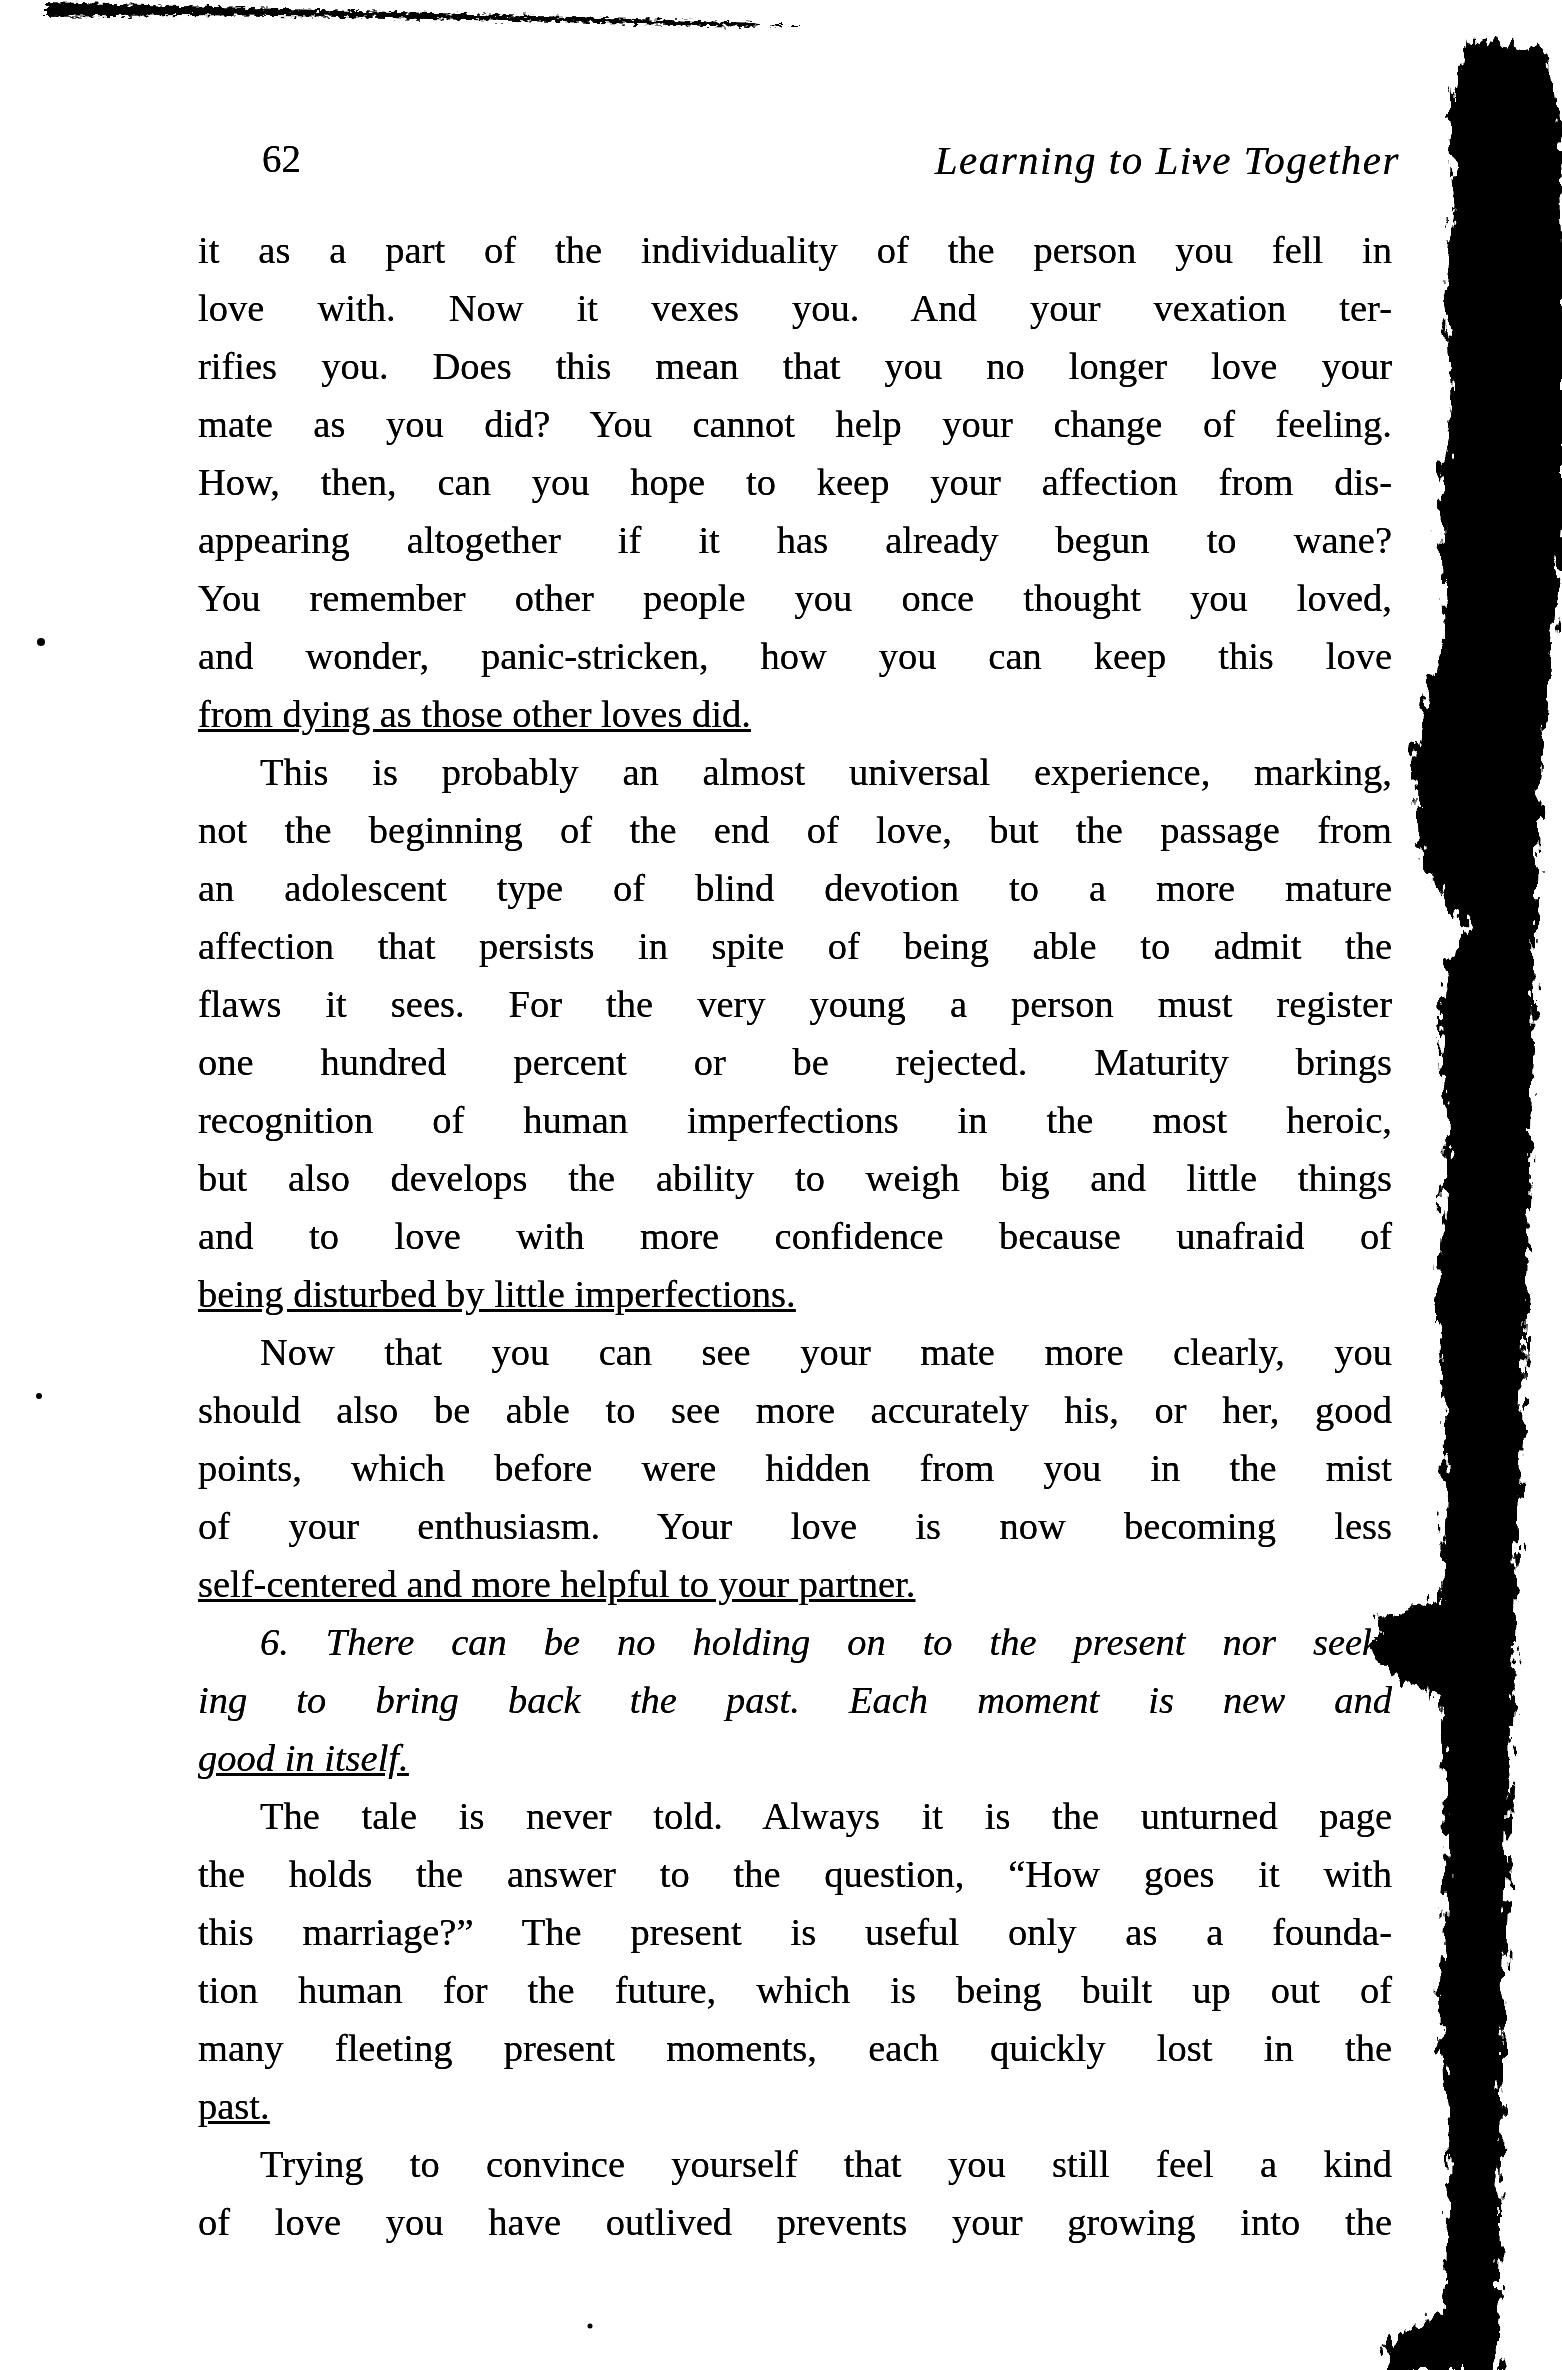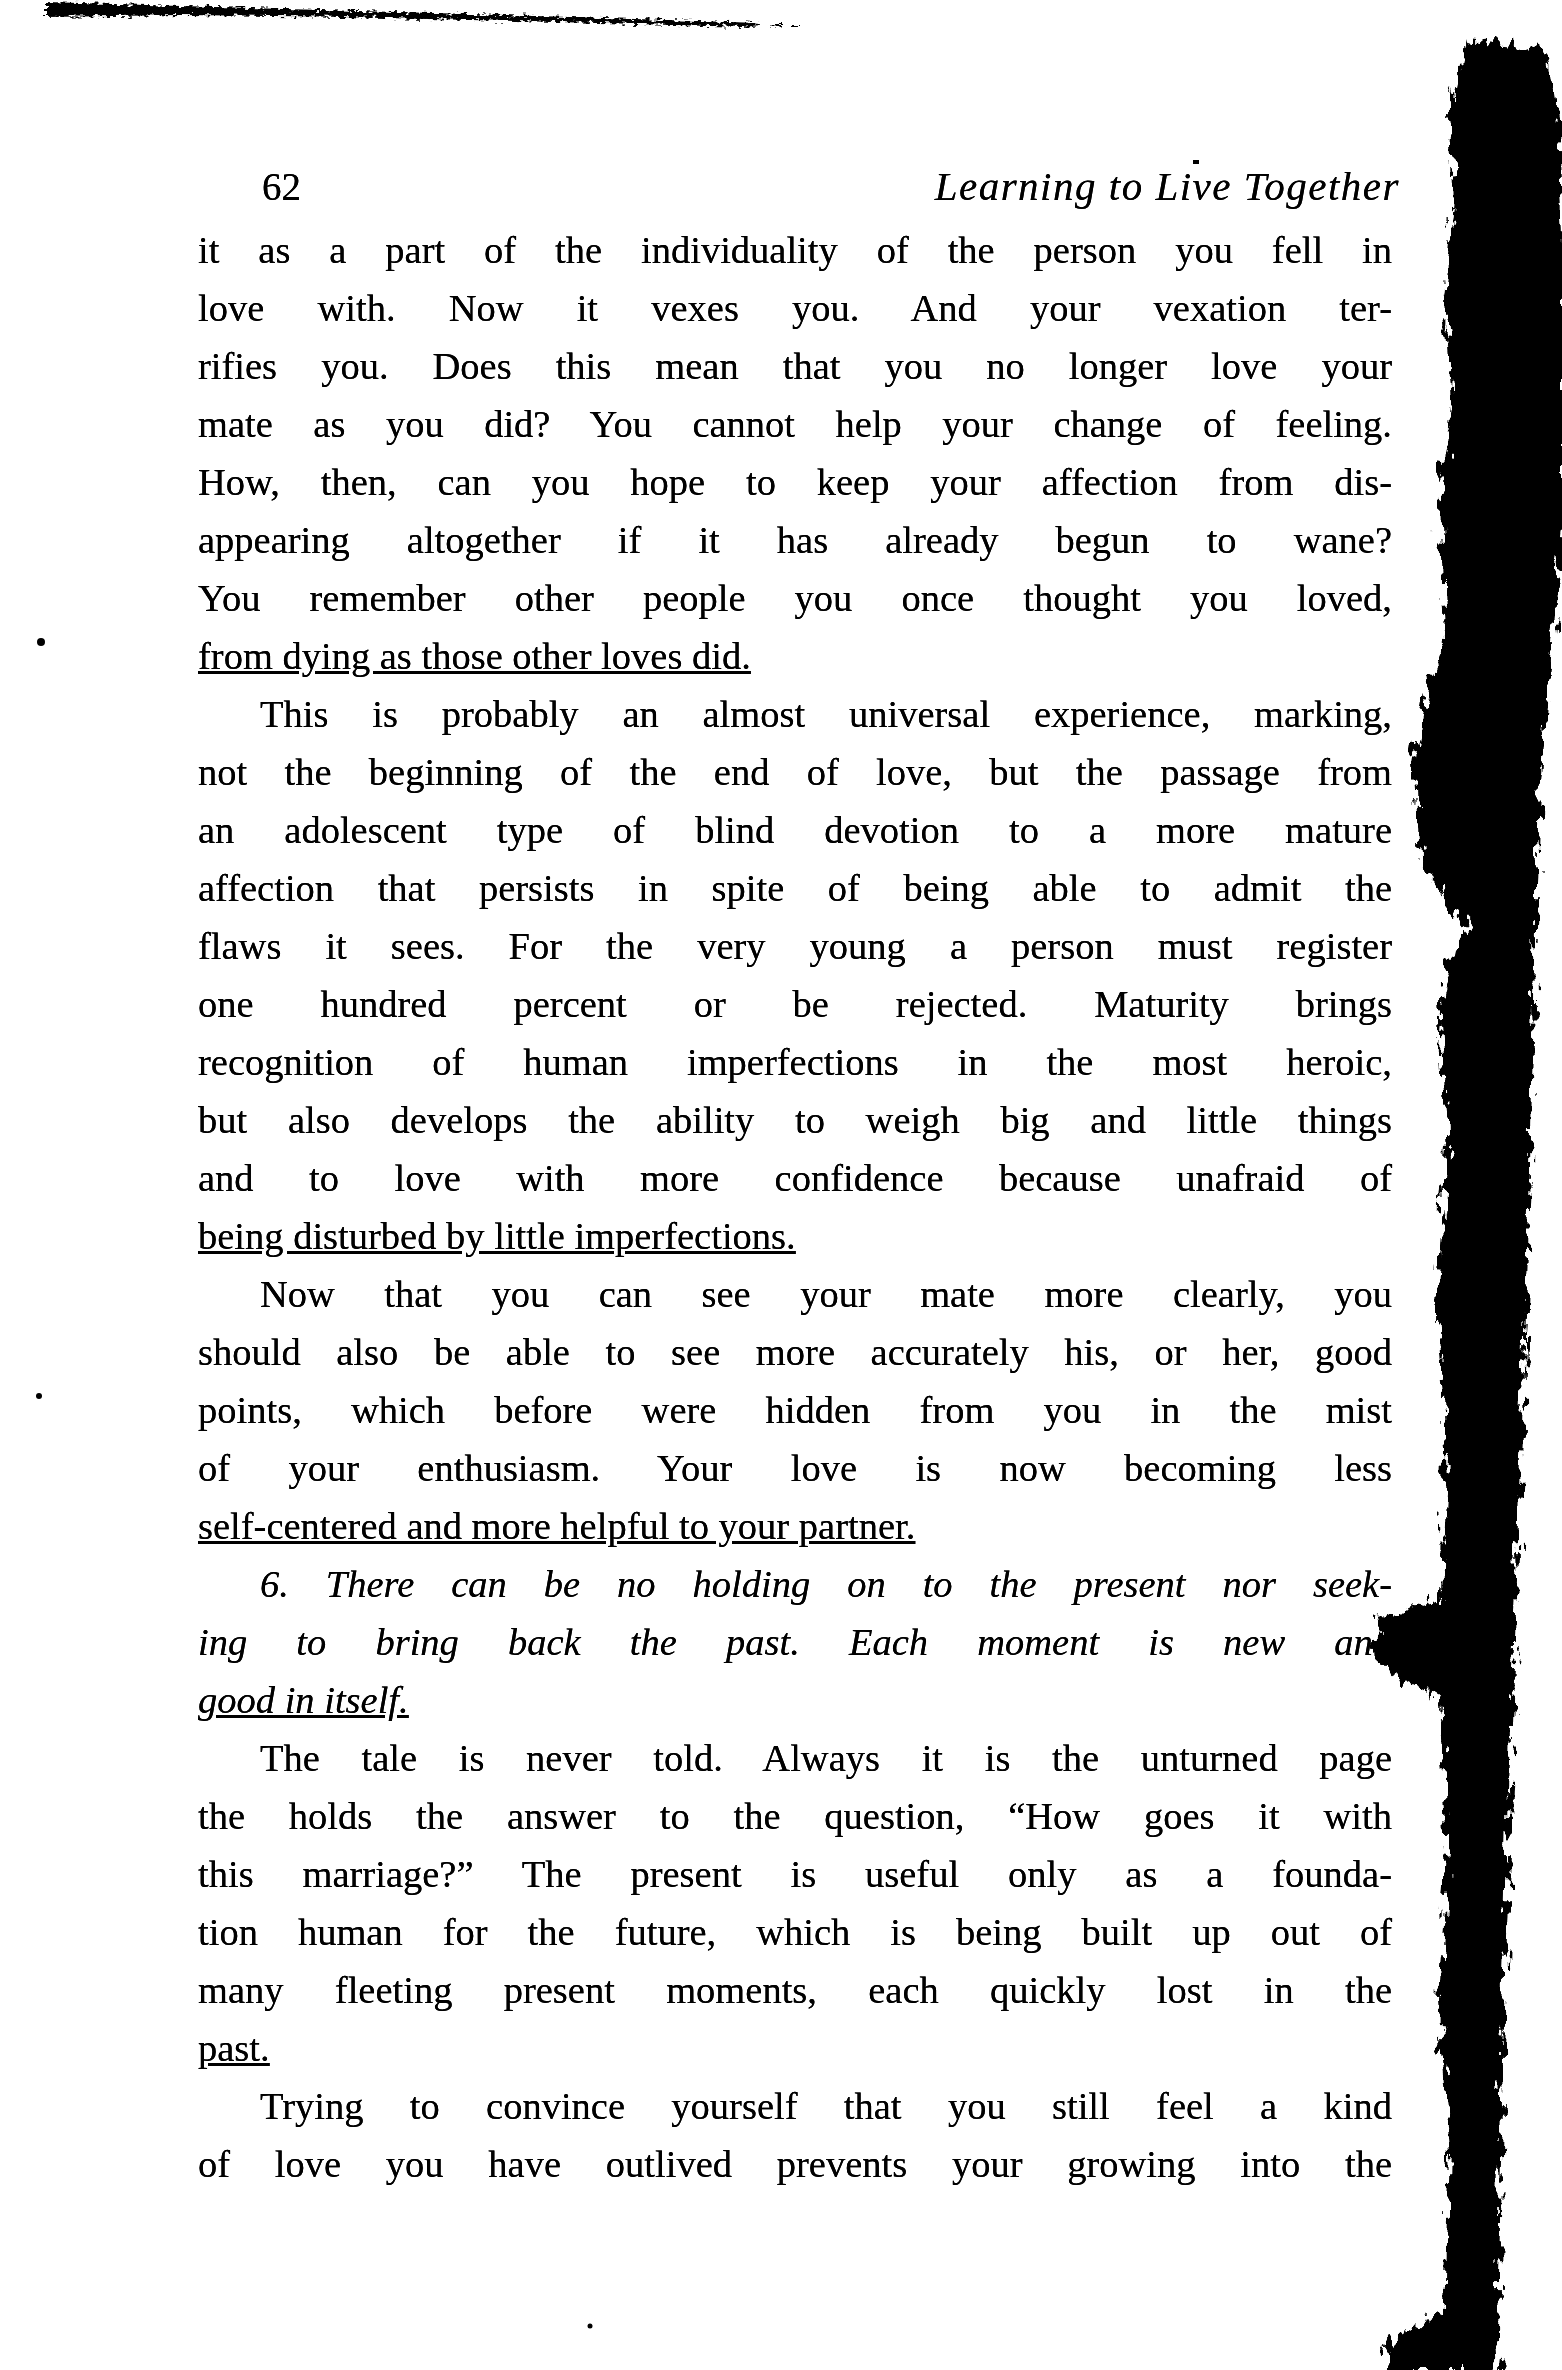--- a/index.html
+++ b/index.html
@@ -5,22 +5,22 @@
   html,body{margin:0;padding:0;}
   body{
     width:1562px;height:2370px;position:relative;overflow:hidden;
     background:#ffffff;
     font-family:"Liberation Serif", serif;
     color:#000;
   }
   .page{position:absolute;inset:0;}
   
   .header-row{
-    position:absolute;left:210px;top:156px;width:1194px;height:60px;
-    display:flex;justify-content:space-between;align-items:center;
+    position:absolute;left:210px;top:136px;width:1194px;height:60px;
+    display:flex;justify-content:space-between;align-items:flex-start;
   }
   .page-number{
     font-size:39px;font-weight:400;padding-left:52px;
     text-shadow:0 0 0.6px #000;
   }
   .running-title{
     font-style:italic;font-size:41px;letter-spacing:1.5px;
     text-shadow:0 0 0.6px #000;
     padding-right:4px;
   }
@@ -56,20 +56,21 @@
 
   <div class="body-text" id="body-text">
       <div class="para">
         <div class="line">it as a part of the individuality of the person you fell in</div>
         <div class="line">love with.  Now it vexes you.  And your vexation ter-</div>
         <div class="line">rifies you.  Does this mean that you no longer love your</div>
         <div class="line">mate as you did?  You cannot help your change of feeling.</div>
         <div class="line">How, then, can you hope to keep your affection from dis-</div>
         <div class="line">appearing altogether if it has already begun to wane?</div>
         <div class="line">You remember other people you once thought you loved,</div>
+        <div class="line">and wonder, panic-stricken, how you can keep this love</div>
         <div class="line lastline">from dying as those other loves did.</div>
       </div>
       <div class="para">
         <div class="line indent">This is probably an almost universal experience, marking,</div>
         <div class="line">not the beginning of the end of love, but the passage from</div>
         <div class="line">an adolescent type of blind devotion to a more mature</div>
         <div class="line">affection that persists in spite of being able to admit the</div>
         <div class="line">flaws it sees.  For the very young a person must register</div>
         <div class="line">one hundred percent or be rejected.  Maturity brings</div>
         <div class="line">recognition of human imperfections in the most heroic,</div>

